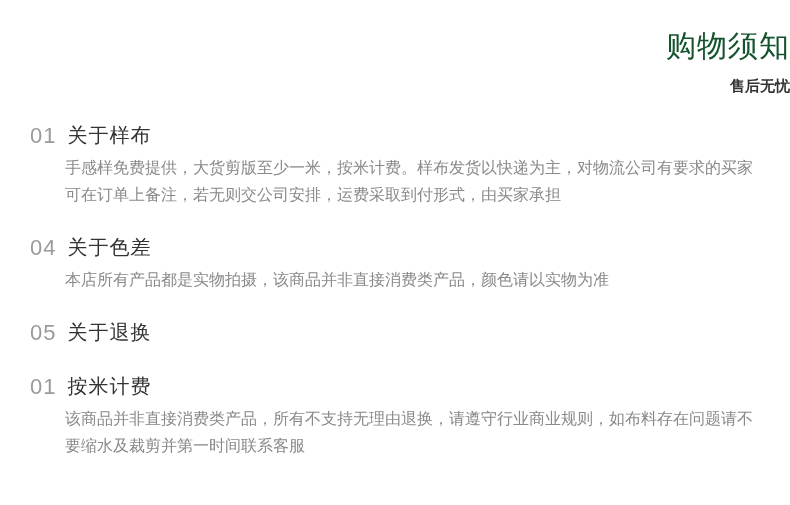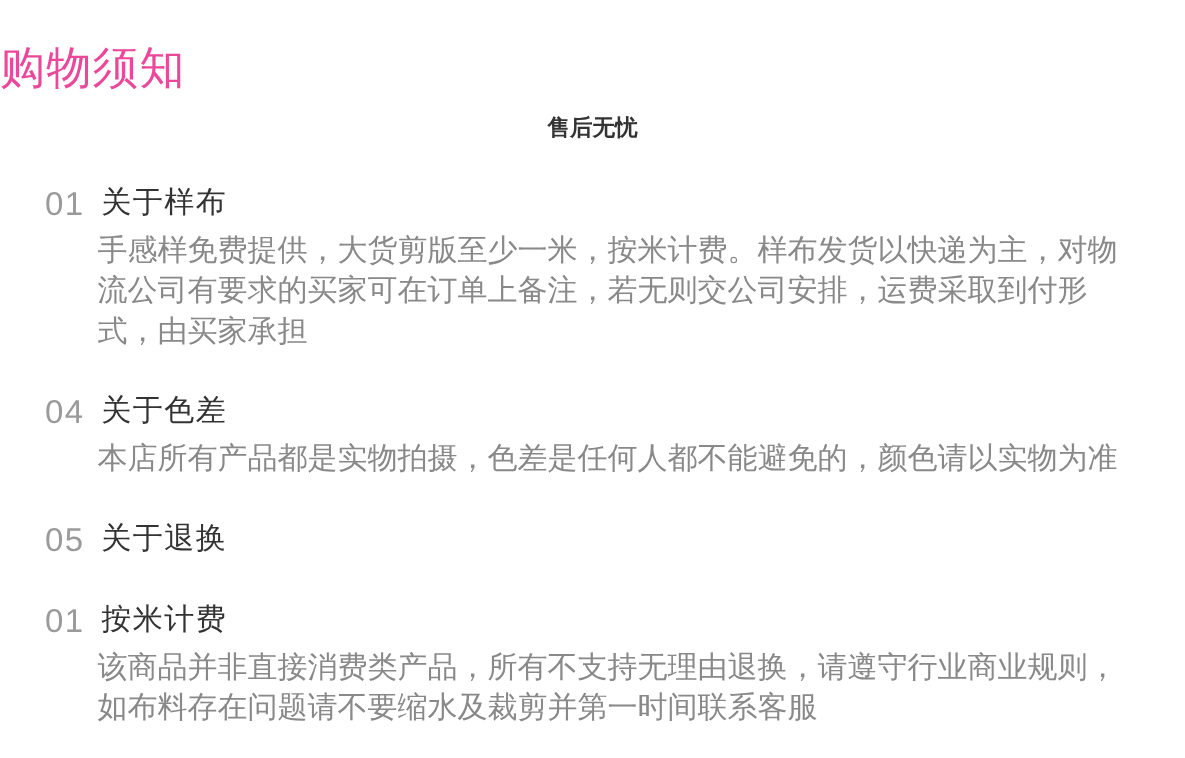--- a/index.html
+++ b/index.html
@@ -10,30 +10,30 @@
   }
   .page {
     position: relative;
     width: 790px;
     height: 505px;
     background: #ffffff;
     overflow: hidden;
   }
   .page-title {
     margin-top: 29px;
-    text-align: left;
+    text-align: right;
     font-size: 30px;
     line-height: 34px;
     font-weight: 500;
-    color: #ec4899;
+    color: #14532d;
     letter-spacing: 1px;
   }
   .page-subtitle {
     margin-top: 14px;
-    text-align: center;
+    text-align: right;
     font-size: 15px;
     line-height: 18px;
     font-weight: bold;
     color: #333333;
   }
   .sections {
     margin-top: 26px;
     padding-left: 30px;
   }
   .section {
@@ -54,21 +54,21 @@
     font-size: 20px;
     line-height: 29px;
     font-weight: 500;
     color: #333333;
     letter-spacing: 1px;
   }
   .section-body {
     margin-top: 4px;
     padding-left: 35px;
     width: 727px; 
-    font-size: 20px;
+    font-size: 16px;
     line-height: 27px;
     color: #898989;
     word-break: break-all;
     overflow-wrap: break-word;
   }
 </style>
 </head>
 <body>
 
 <div class="page">
@@ -85,21 +85,21 @@
         <span class="section-heading">关于样布</span>
       </div>
       <div class="section-body">手感样免费提供，大货剪版至少一米，按米计费。样布发货以快递为主，对物流公司有要求的买家可在订单上备注，若无则交公司安排，运费采取到付形式，由买家承担</div>
     </div>
 
     <div class="section">
       <div class="section-header">
         <span class="section-number">04</span>
         <span class="section-heading">关于色差</span>
       </div>
-      <div class="section-body">本店所有产品都是实物拍摄，色差是任何人都不能避免的，颜色请以实物为准</div>
+      <div class="section-body">本店所有产品都是实物拍摄，该商品并非直接消费类产品，颜色请以实物为准</div>
     </div>
 
     <div class="section">
       <div class="section-header">
         <span class="section-number">05</span>
         <span class="section-heading">关于退换</span>
       </div>
     </div>
 
     <div class="section">

